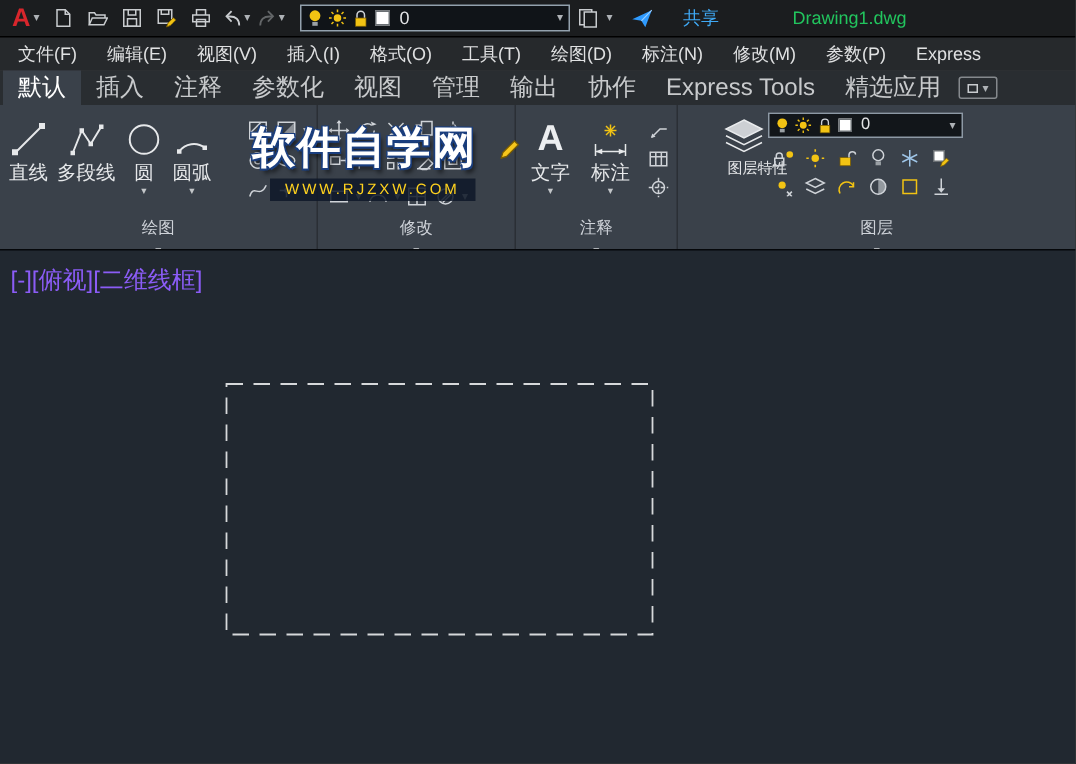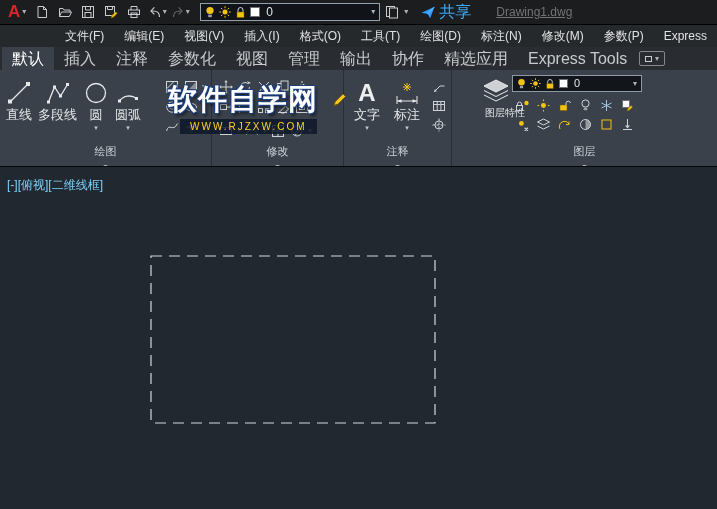--- a/index.html
+++ b/index.html
@@ -23,27 +23,27 @@
   .qat-btn { min-width:22px; height:20px; display:flex; align-items:center; justify-content:center; gap:1px; border-radius:2px; color:#c9cccf; }
   .qat-btn.disabled { color:#636668; }
   .layer-combo {
     display:flex; align-items:center; gap:4px; height:18px; width:180px;
     border:1px solid #93a1ad; background:#101418; padding:0 4px; margin-left:8px;
     color:#e3e4e6; font-size:12px;
   }
   .combo-val { margin-left:2px; line-height:1; }
   .flex1 { flex:1; }
   .swatch { width:10px; height:10px; background:#ffffff; border:1px solid #6b7074; display:block; }
-  .share { display:flex; align-items:center; gap:4px; color:#3fa9f5; font-size:16px; margin-left:12px; }
-  .doc-title { color:#737373; font-size:12px; margin-left:24px; white-space:nowrap;text-decoration:underline; }
+  .share { display:flex; align-items:center; gap:20px; color:#3fa9f5; font-size:12px; margin-left:12px; }
+  .doc-title { color:#22c55e; font-size:12px; margin-left:48px; white-space:nowrap; }
 
   
   .menubar {
     position:absolute; top:24px; left:0; right:0; height:23px;
-    background:#26292c; border-top:1px solid #000; display:flex; align-items:center; padding-left:2px;justify-content:flex-end;
+    background:#26292c; border-top:1px solid #000; display:flex; align-items:center; padding-left:2px;
   }
   .menu-item { padding:0 10px; font-size:12px; color:#e0e1e2; line-height:22px; white-space:nowrap; }
 
   
   .tabs {
     position:absolute; top:47px; left:0; right:0; height:23px;
     background:#292d31; display:flex; align-items:flex-end; padding-left:2px;
   }
   .tab { padding:0 10px; font-size:16px; color:#c8cacc; line-height:23px; height:23px; white-space:nowrap; }
   .tab.active { background:#3a414a; color:#ffffff; }
@@ -92,21 +92,21 @@
     white-space:nowrap;
   }
   .wm-url {
     margin:3px 0 0 12px; width:max-content; background:rgba(14,24,40,.85);
     color:#ffd21e; font-size:10px; font-weight:normal; letter-spacing:2px; padding:2px 10px;
     white-space:nowrap;
   }
 
   
   .canvas { position:absolute; top:166px; left:0; right:0; bottom:0; background:#212830; border-top:1px solid #05070a; }
-  .vp-label { position:absolute; left:7px; top:10px; font-size:12px; color:#7dd3fc; white-space:nowrap; }
+  .vp-label { position:absolute; left:7px; top:10px; font-size:16px; color:#8b5cf6; white-space:nowrap; }
   .overlay { position:absolute; left:0; top:0; }
 </style>
 </head>
 <body>
 
 <div class="app">
 
   <div class="titlebar">
     <div class="logo-wrap">
       <span class="logo-a">A</span>
@@ -223,22 +223,22 @@
 
   <div class="tabs">
     <span class="tab active">默认</span>
     <span class="tab">插入</span>
     <span class="tab">注释</span>
     <span class="tab">参数化</span>
     <span class="tab">视图</span>
     <span class="tab">管理</span>
     <span class="tab">输出</span>
     <span class="tab">协作</span>
+    <span class="tab">Express Tools</span>
     <span class="tab">精选应用</span>
-    <span class="tab">Express Tools</span>
     <div class="tab-ctrls">
       <div class="tab-ctrl-box">
         <span class="tiny-sq"></span>
         <span class="caret">▾</span>
       </div>
     </div>
   </div>
 
   <div class="ribbon">
 

